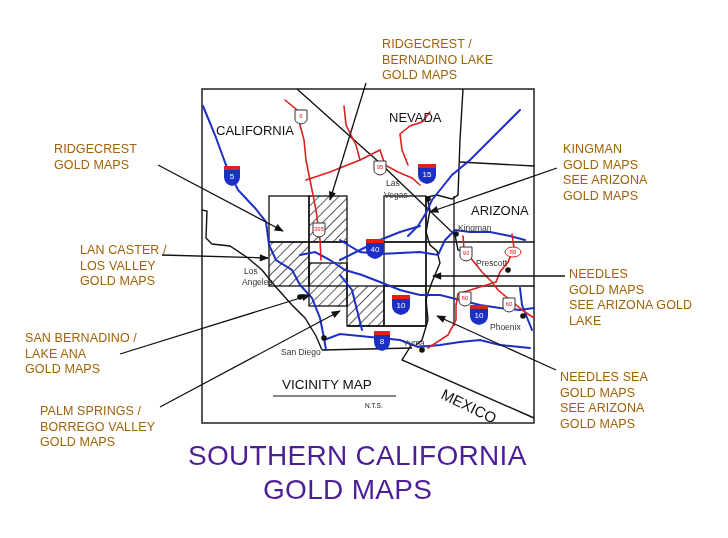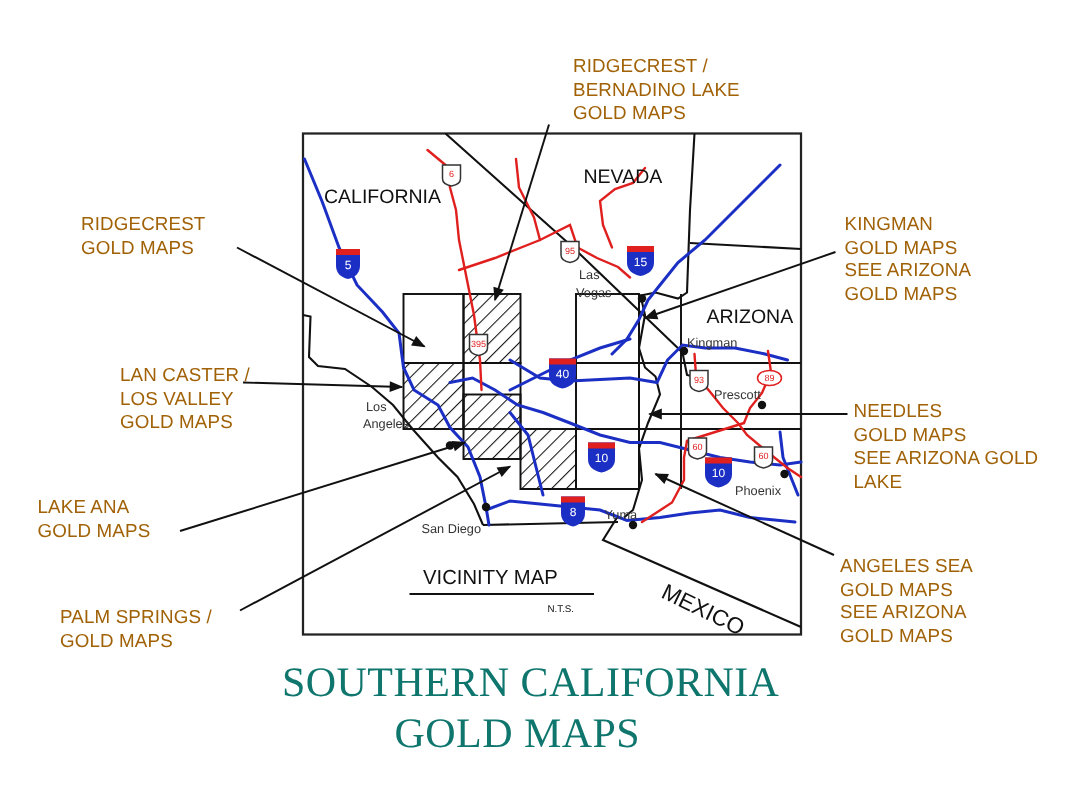--- a/index.html
+++ b/index.html
@@ -1,20 +1,20 @@
 <!DOCTYPE html>
 <html><head>
   <meta charset="utf-8">
   <style>
     html, body { margin: 0; padding: 0; background: #ffffff; }
     body { width: 728px; height: 538px; position: relative; overflow: hidden; font-family: "Liberation Sans", sans-serif; color: #111; }
     .label-block { position: absolute; font-size: 12.5px; line-height: 15.5px; color: #a16207; letter-spacing: 0.1px; }
     .label-block div { white-space: nowrap; }
     svg.map { position: absolute; left: 0; top: 0; }
-    .title { position: absolute; font-size: 28px; line-height: 32px; color: #0f766e; white-space: nowrap; letter-spacing: 0.3px; font-family: Liberation Serif, serif; }
+    .title { position: absolute; font-size: 28px; line-height: 32px; color: #4c1d95; white-space: nowrap; letter-spacing: 0.3px; }
   </style>
 </head>
 <body>
 
 <svg class="map" width="728" height="538" viewBox="0 0 728 538">
   <defs>
     <pattern id="hatch" patternUnits="userSpaceOnUse" width="7" height="7" patternTransform="rotate(45)">
       <line x1="0" y1="0" x2="0" y2="7" stroke="#111" stroke-width="1.4"></line>
     </pattern>
     <marker id="arrow" viewBox="0 0 10 10" refX="9" refY="5" markerWidth="9" markerHeight="7" orient="auto-start-reverse">
@@ -199,44 +199,46 @@
   <div>GOLD MAPS</div>
 </div>
 
 <div class="label-block" style="left:80px; top:243px;">
   <div>LAN CASTER /</div>
   <div>LOS VALLEY</div>
   <div>GOLD MAPS</div>
 </div>
 
 <div class="label-block" style="left:25px; top:331px;">
+  <div>SAN BERNADINO /</div>
   <div>LAKE ANA</div>
   <div>GOLD MAPS</div>
 </div>
 
 <div class="label-block" style="left:40px; top:404px;">
   <div>PALM SPRINGS /</div>
+  <div>BORREGO VALLEY</div>
   <div>GOLD MAPS</div>
 </div>
 
 <div class="label-block" style="left:563px; top:142px;">
   <div>KINGMAN</div>
   <div>GOLD MAPS</div>
   <div>SEE ARIZONA</div>
   <div>GOLD MAPS</div>
 </div>
 
 <div class="label-block" style="left:569px; top:243px;margin-top:24px;">
   <div>NEEDLES</div>
   <div>GOLD MAPS</div>
   <div>SEE ARIZONA GOLD</div>
   <div>LAKE</div>
 </div>
 
 <div class="label-block" style="left:560px; top:370px;">
-  <div>ANGELES SEA</div>
+  <div>NEEDLES SEA</div>
   <div>GOLD MAPS</div>
   <div>SEE ARIZONA</div>
   <div>GOLD MAPS</div>
 </div>
 
 <div class="title" style="left:188px; top:440px;">SOUTHERN CALIFORNIA</div>
 <div class="title" style="left:263px; top:474px;">GOLD MAPS</div>
 
 </body></html>

